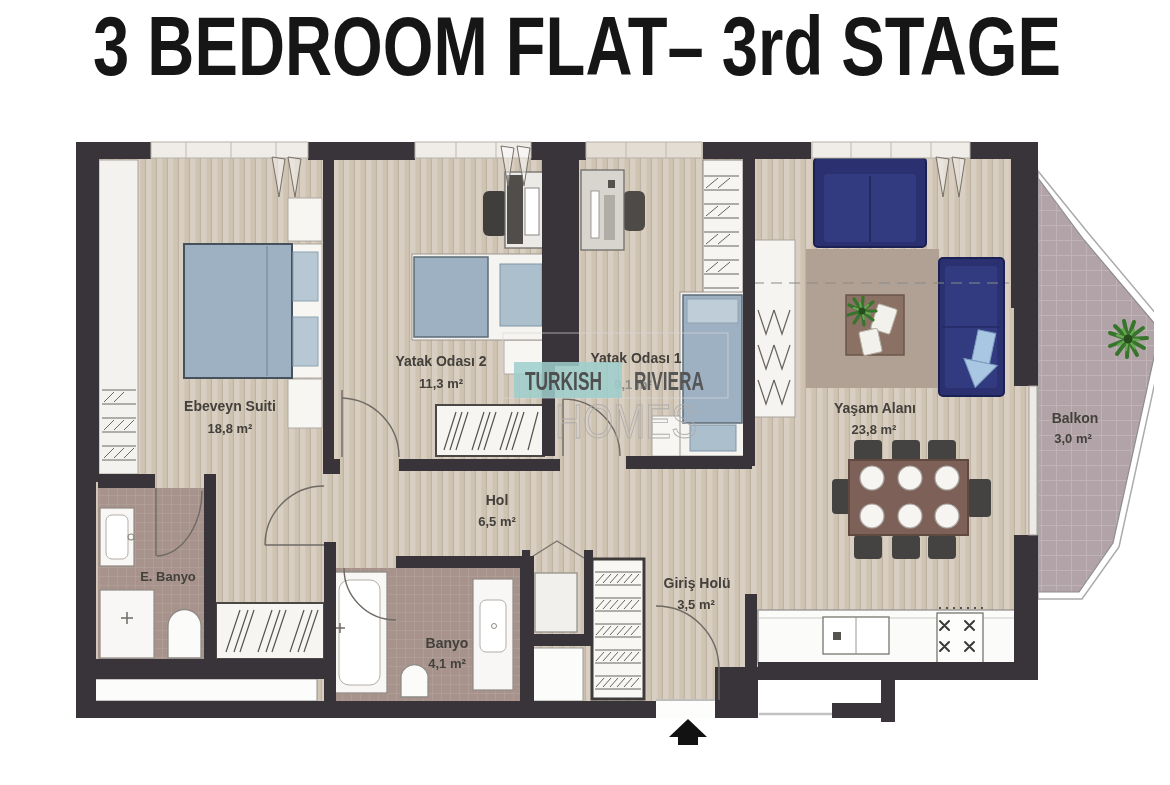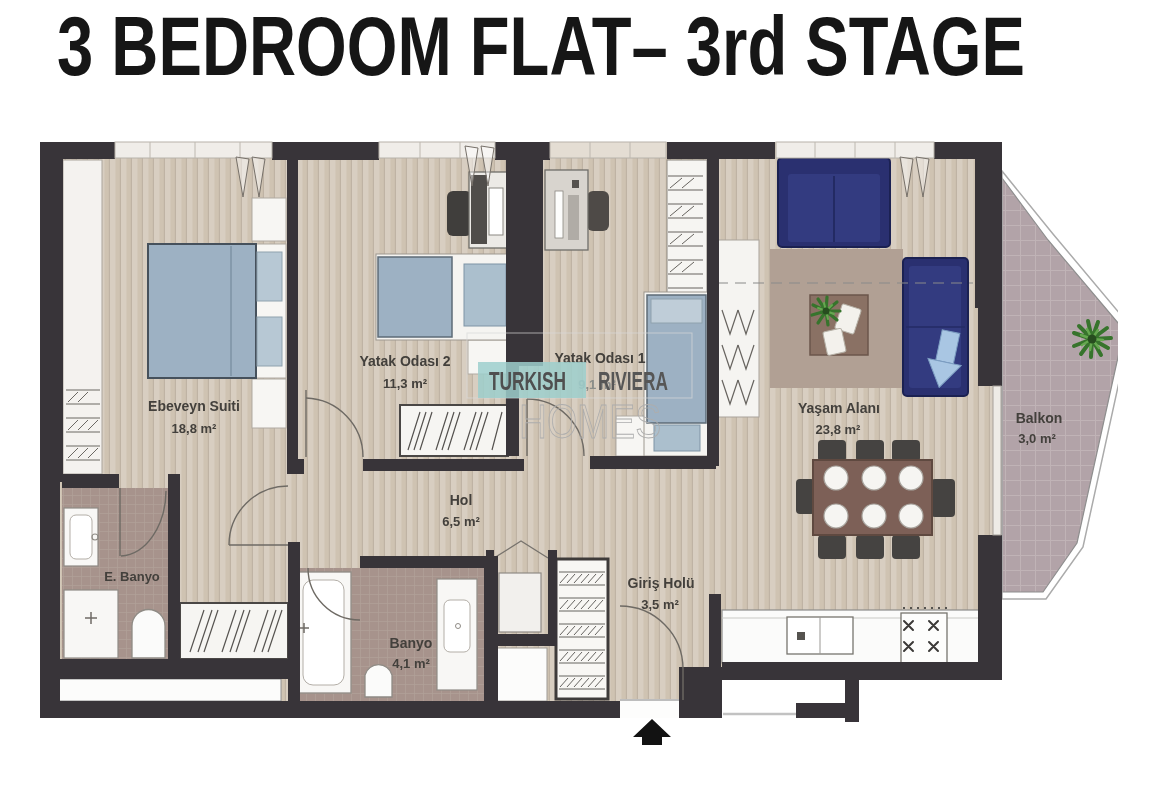--- a/index.html
+++ b/index.html
@@ -1,16 +1,16 @@
 <!DOCTYPE html>
 <html><head><meta charset="utf-8">
 <style>
 html,body{margin:0;padding:0;background:#fff;}
 *{font-family:"Liberation Sans",sans-serif;}
-#wrap{position:relative;width:1118px;height:785px;background:#fff;overflow:hidden;}
+#wrap{position:relative;width:1118px;height:785px;background:#fff;overflow:hidden;margin-left:36px;}
 #wrap svg{filter:blur(0.35px);}
 </style></head>
 <body>
 <div id="wrap">
 <svg width="1170" height="785" viewBox="0 0 1170 785" xmlns="http://www.w3.org/2000/svg">
 <defs>
 <pattern id="fl" width="11" height="9" patternUnits="userSpaceOnUse">
   <rect width="11" height="9" fill="#cfc3b2"></rect>
   <rect width="5.5" height="9" fill="#d8cec1"></rect>
   <rect x="9.8" width="1.2" height="9" fill="#bfb3a4"></rect>

